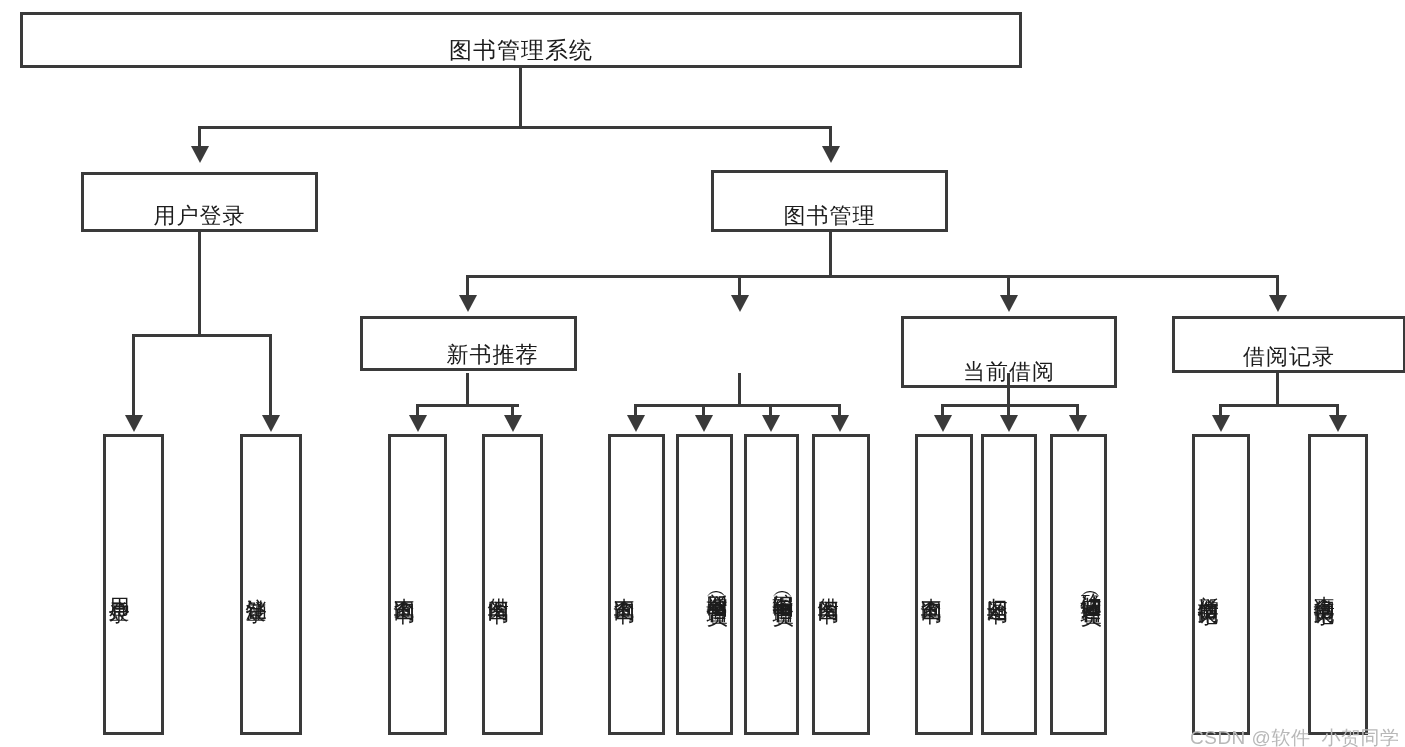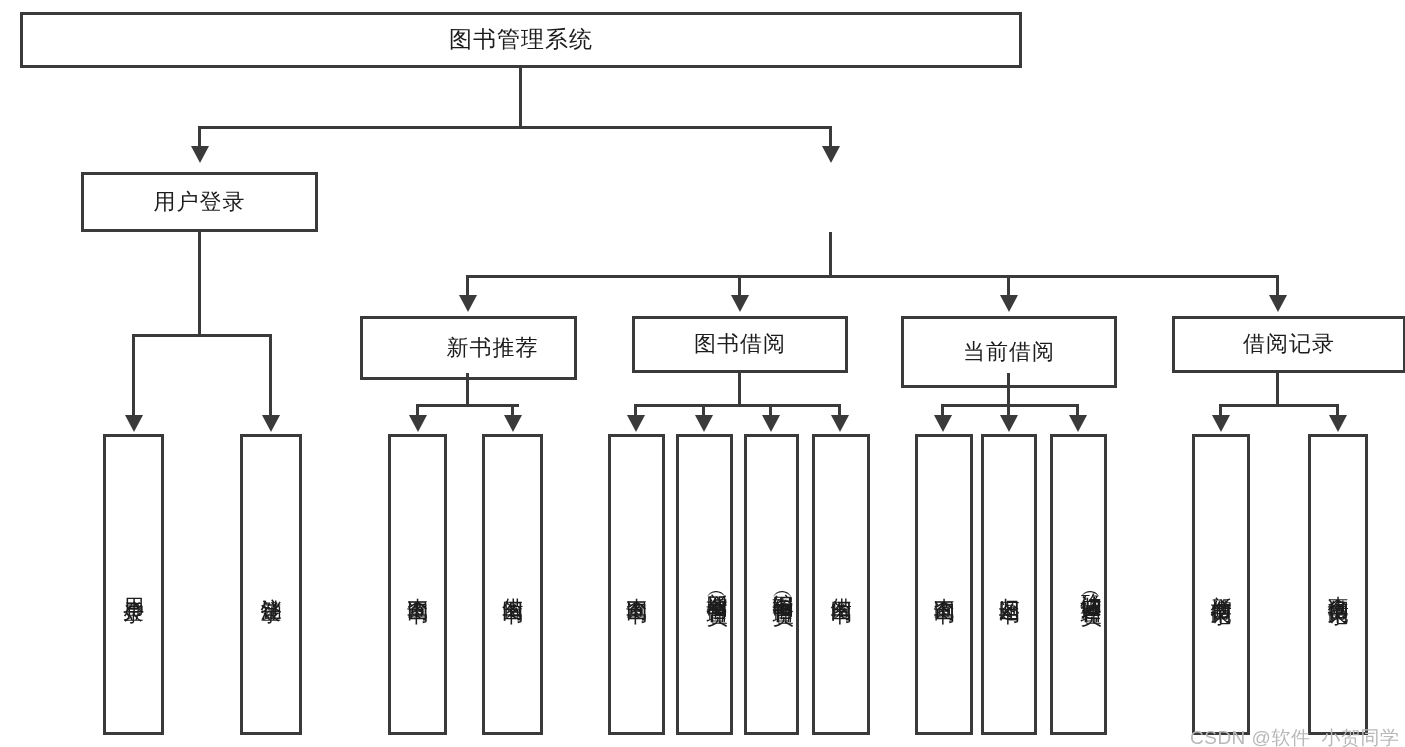--- a/index.html
+++ b/index.html
@@ -16,21 +16,21 @@
     height: 747px;
     background: #ffffff;
     overflow: hidden;
   }
   .node {
     position: absolute;
     box-sizing: border-box;
     border: 3px solid #3a3a3a;
     background: #ffffff;
     display: flex;
-    align-items: center;
+    align-items: flex-end;
     justify-content: center;
     color: #1c1c1c;
     text-align: center;
   }
   .node.h {
     font-size: 22px;
     line-height: 1.2;
     letter-spacing: 1px;
   }
   .node.v {
@@ -81,45 +81,45 @@
 
   <div class="edge vline" style="left:519px; top:68px; height:60px;"></div>
   <div class="edge hline" style="left:198px; top:126px; width:634px;"></div>
   <div class="edge vline" style="left:198px; top:126px; height:22px;"></div>
   <div class="arrow" style="left:191px; top:146px;"></div>
   <div class="edge vline" style="left:829px; top:126px; height:22px;"></div>
   <div class="arrow" style="left:822px; top:146px;"></div>
 
   <div class="node h" style="left:81px; top:172px; width:237px; height:60px;">
     <span>用户登录</span>
+  </div>
+  <div class="node h" style="left:711px; top:170px; width:237px; height:62px;">
+    <span>图书管理</span>
   </div>
 
   <div class="edge vline" style="left:198px; top:232px; height:105px;"></div>
   <div class="edge hline" style="left:132px; top:334px; width:137px;"></div>
   <div class="edge vline" style="left:132px; top:334px; height:83px;"></div>
   <div class="arrow" style="left:125px; top:415px;"></div>
   <div class="edge vline" style="left:269px; top:334px; height:83px;"></div>
   <div class="arrow" style="left:262px; top:415px;"></div>
 
   <div class="edge vline" style="left:829px; top:232px; height:45px;"></div>
   <div class="edge hline" style="left:466px; top:275px; width:813px;"></div>
   <div class="edge vline" style="left:466px; top:275px; height:22px;"></div>
   <div class="arrow" style="left:459px; top:295px;"></div>
   <div class="edge vline" style="left:738px; top:275px; height:22px;"></div>
   <div class="arrow" style="left:731px; top:295px;"></div>
   <div class="edge vline" style="left:1007px; top:275px; height:22px;"></div>
   <div class="arrow" style="left:1000px; top:295px;"></div>
   <div class="edge vline" style="left:1276px; top:275px; height:22px;"></div>
   <div class="arrow" style="left:1269px; top:295px;"></div>
 
-  <div class="node h" style="left:360px; top:316px; width:217px; height:64px;padding-left:48px;">
+  <div class="node h" style="left:360px; top:316px; width:217px; height:55px;padding-left:48px;">
     <span>新书推荐</span>
-  </div>
-  <div class="node h" style="left:632px; top:316px; width:216px; height:57px;">
-    <span>图书借阅</span>
   </div>
   <div class="node h" style="left:901px; top:316px; width:216px; height:72px;">
     <span>当前借阅</span>
   </div>
   <div class="node h" style="left:1172px; top:316px; width:234px; height:57px;">
     <span>借阅记录</span>
   </div>
 
   <div class="edge vline" style="left:466px; top:373px; height:33px;"></div>
   <div class="edge hline" style="left:416px; top:404px; width:103px;"></div>

